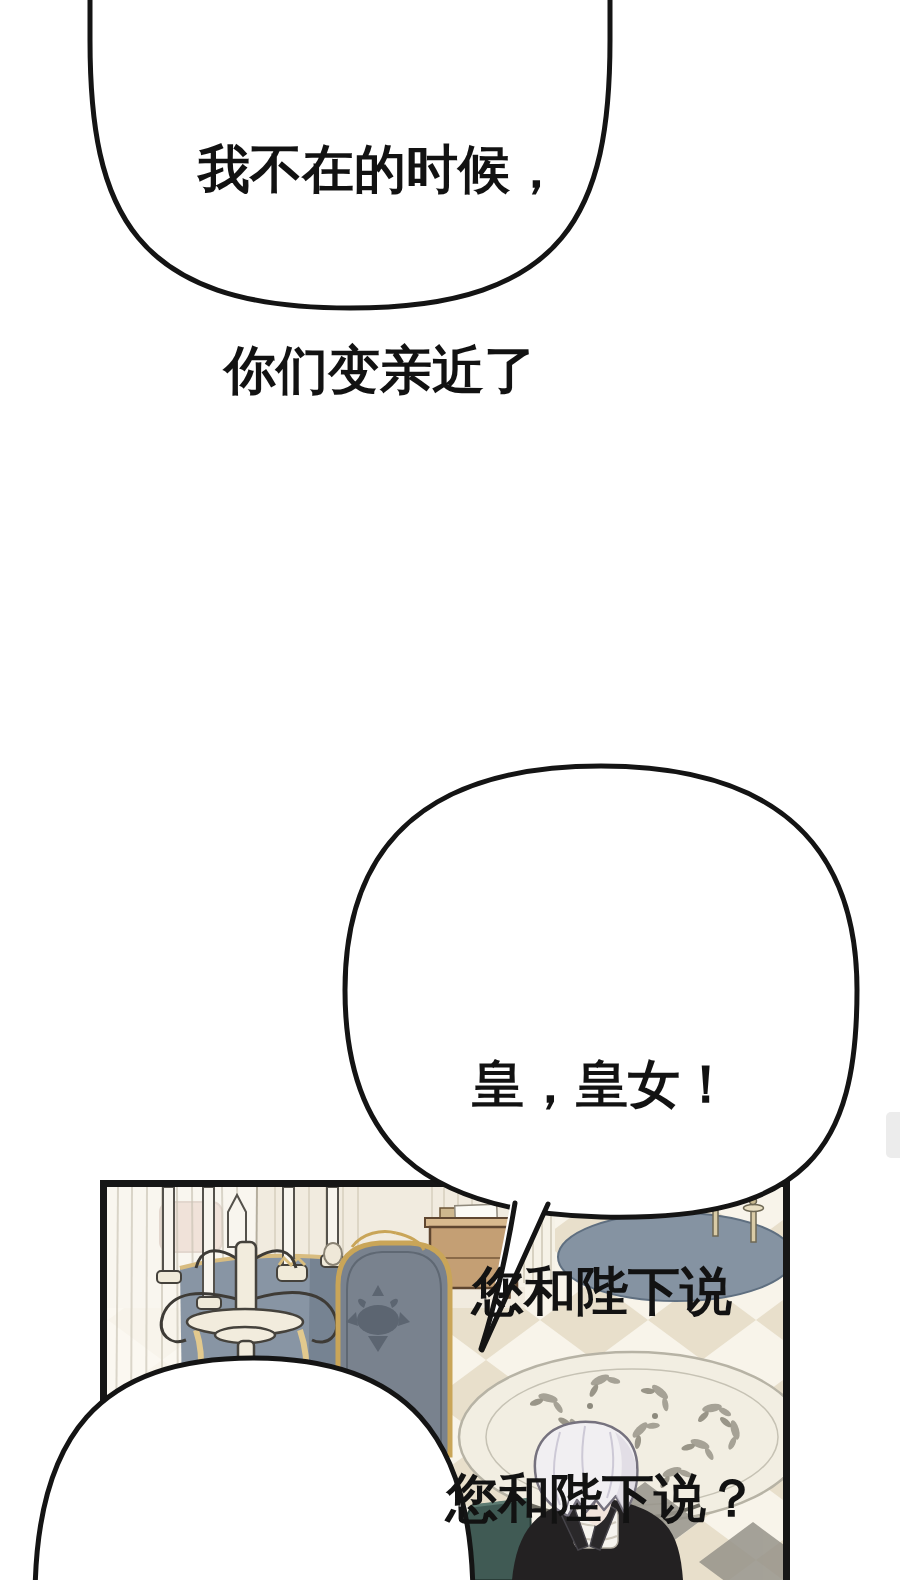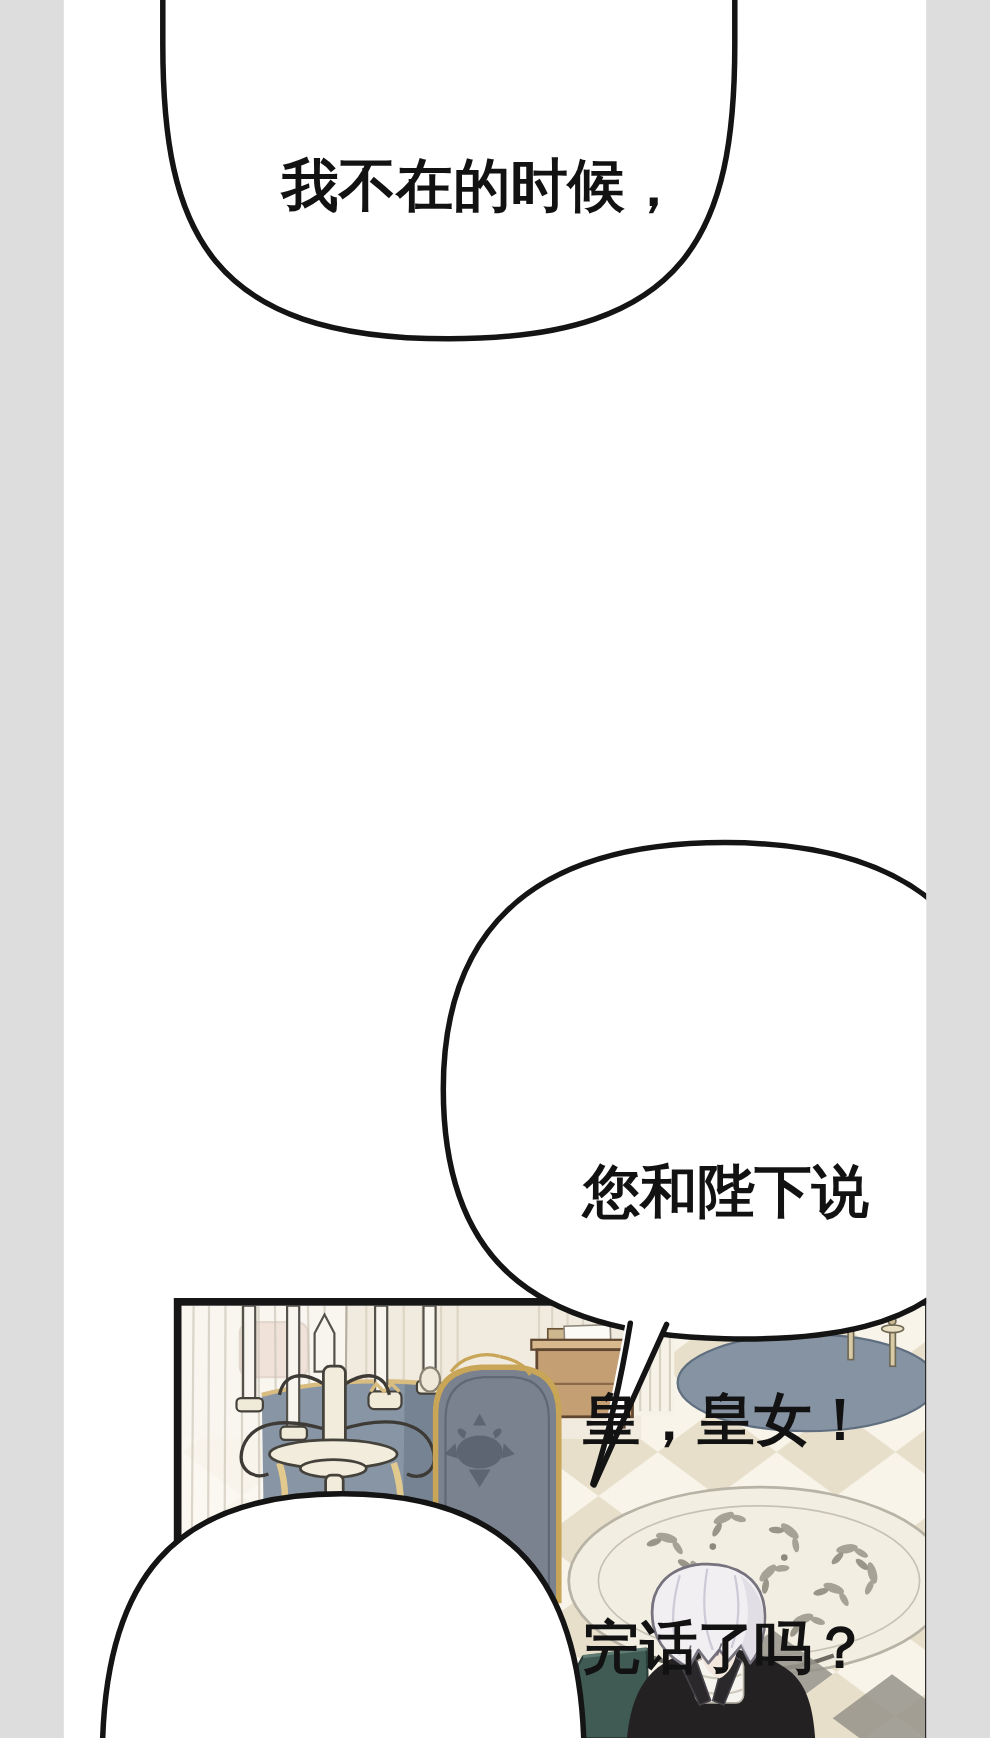--- a/index.html
+++ b/index.html
@@ -3,21 +3,21 @@
 <meta charset="utf-8">
 <style>
   :root{
     --paper:#ffffff;
     --ink:#161616;
     --text:#121212;
   }
   html,body{margin:0;padding:0;background:#dddddd;}
   .stage{
     position:relative;
-    width:784px;height:1580px;
+    width:900px;height:1580px;
     margin:0 auto;
     background:var(--paper);
     overflow:hidden;
     font-family:"Liberation Sans","DejaVu Sans",sans-serif;
   }
   .art{position:absolute;left:0;top:0;width:900px;height:1580px;display:block;}
   .bubble-text{
     position:absolute;
     font-weight:700;
     color:var(--text);
@@ -254,26 +254,27 @@
       <path d="M 548 1204 L 482 1350" fill="none" stroke="#141414" stroke-width="5" stroke-linecap="round"></path>
     </g>
 
     <path d="M 35 1700 L 35 1600 C 35 1435, 100 1358, 253 1358 C 406 1358, 473 1435, 473 1600 L 473 1700 Z" fill="#ffffff" stroke="#141414" stroke-width="5"></path>
 
     <rect x="886" y="1112" width="20" height="46" rx="5" fill="#ececec"></rect>
   </svg>
 
   <div class="bubble-text bt-top">
     <span>我不在的时候，</span>
+    <span>你们变亲近了</span>
   </div>
 
   <div class="bubble-text bt-mid">
+    <span>皇，皇女！</span>
     <span>您和陛下说</span>
-    <span>皇，皇女！</span>
-    <span>完话了吗？</span>
+    <span>您和陛下说？</span>
   </div>
 
   <div class="bubble-text bt-bottom">
     
     
   </div>
 
 </div>
 
 </body></html>

